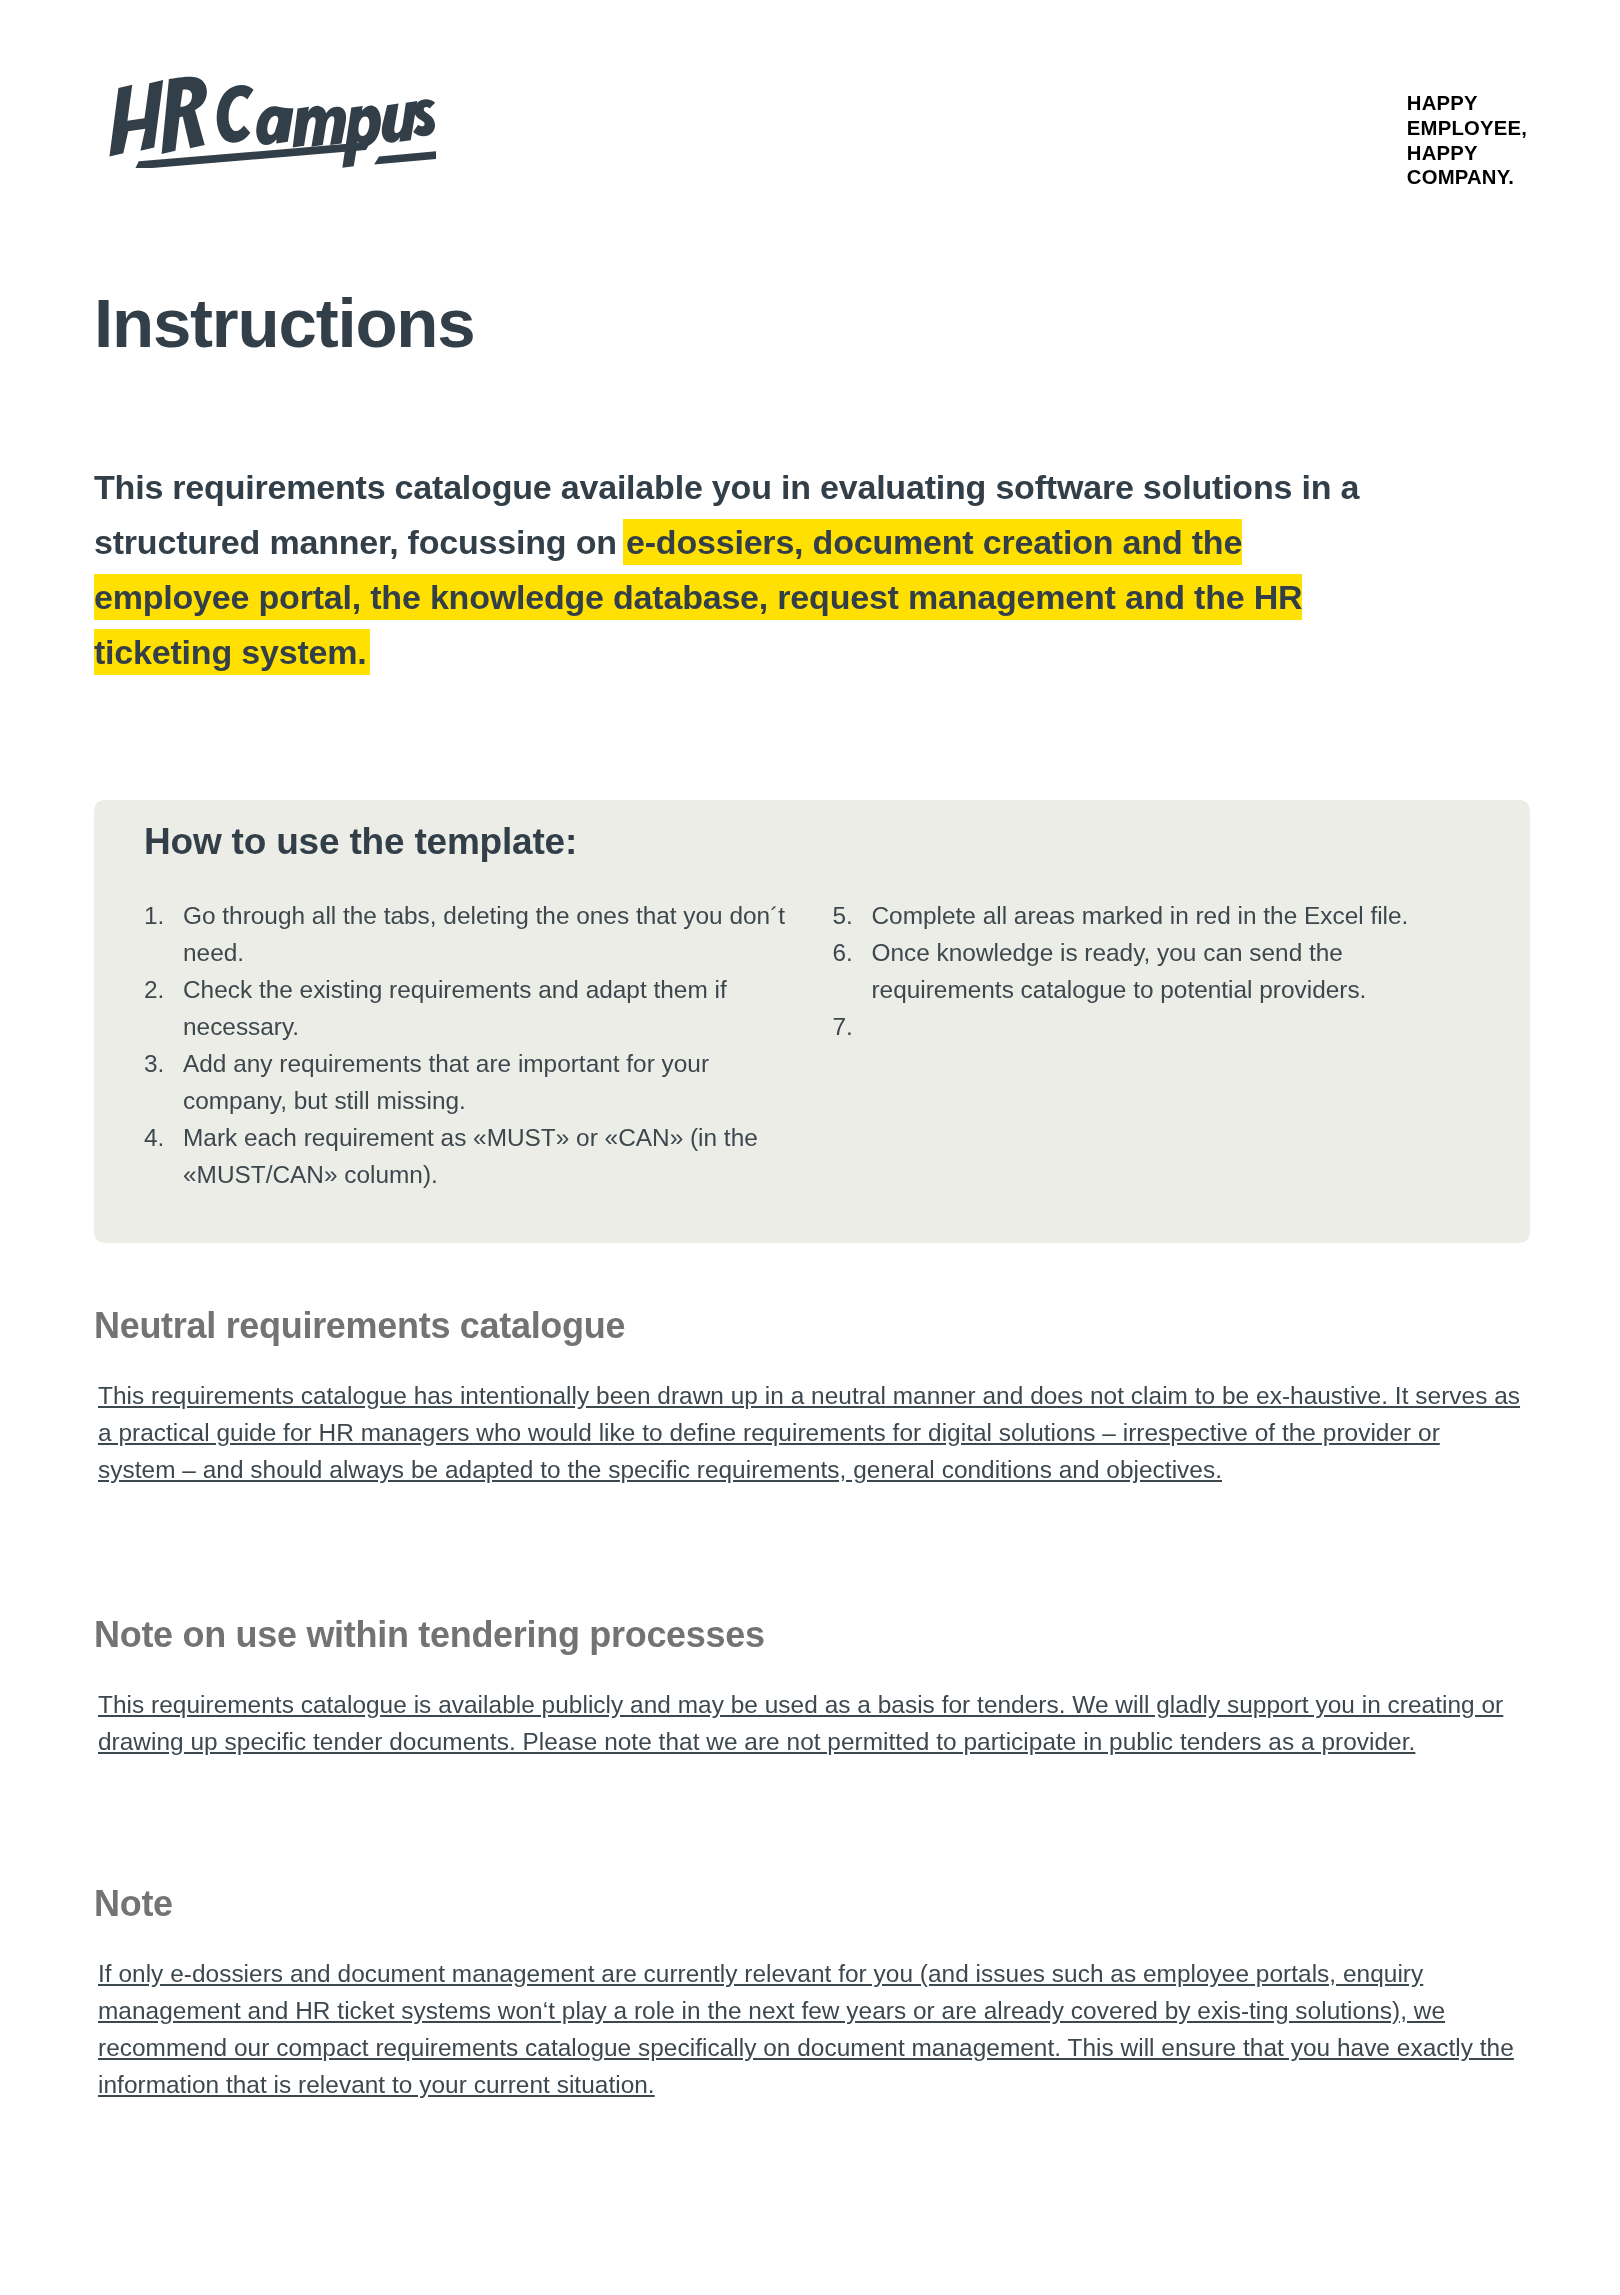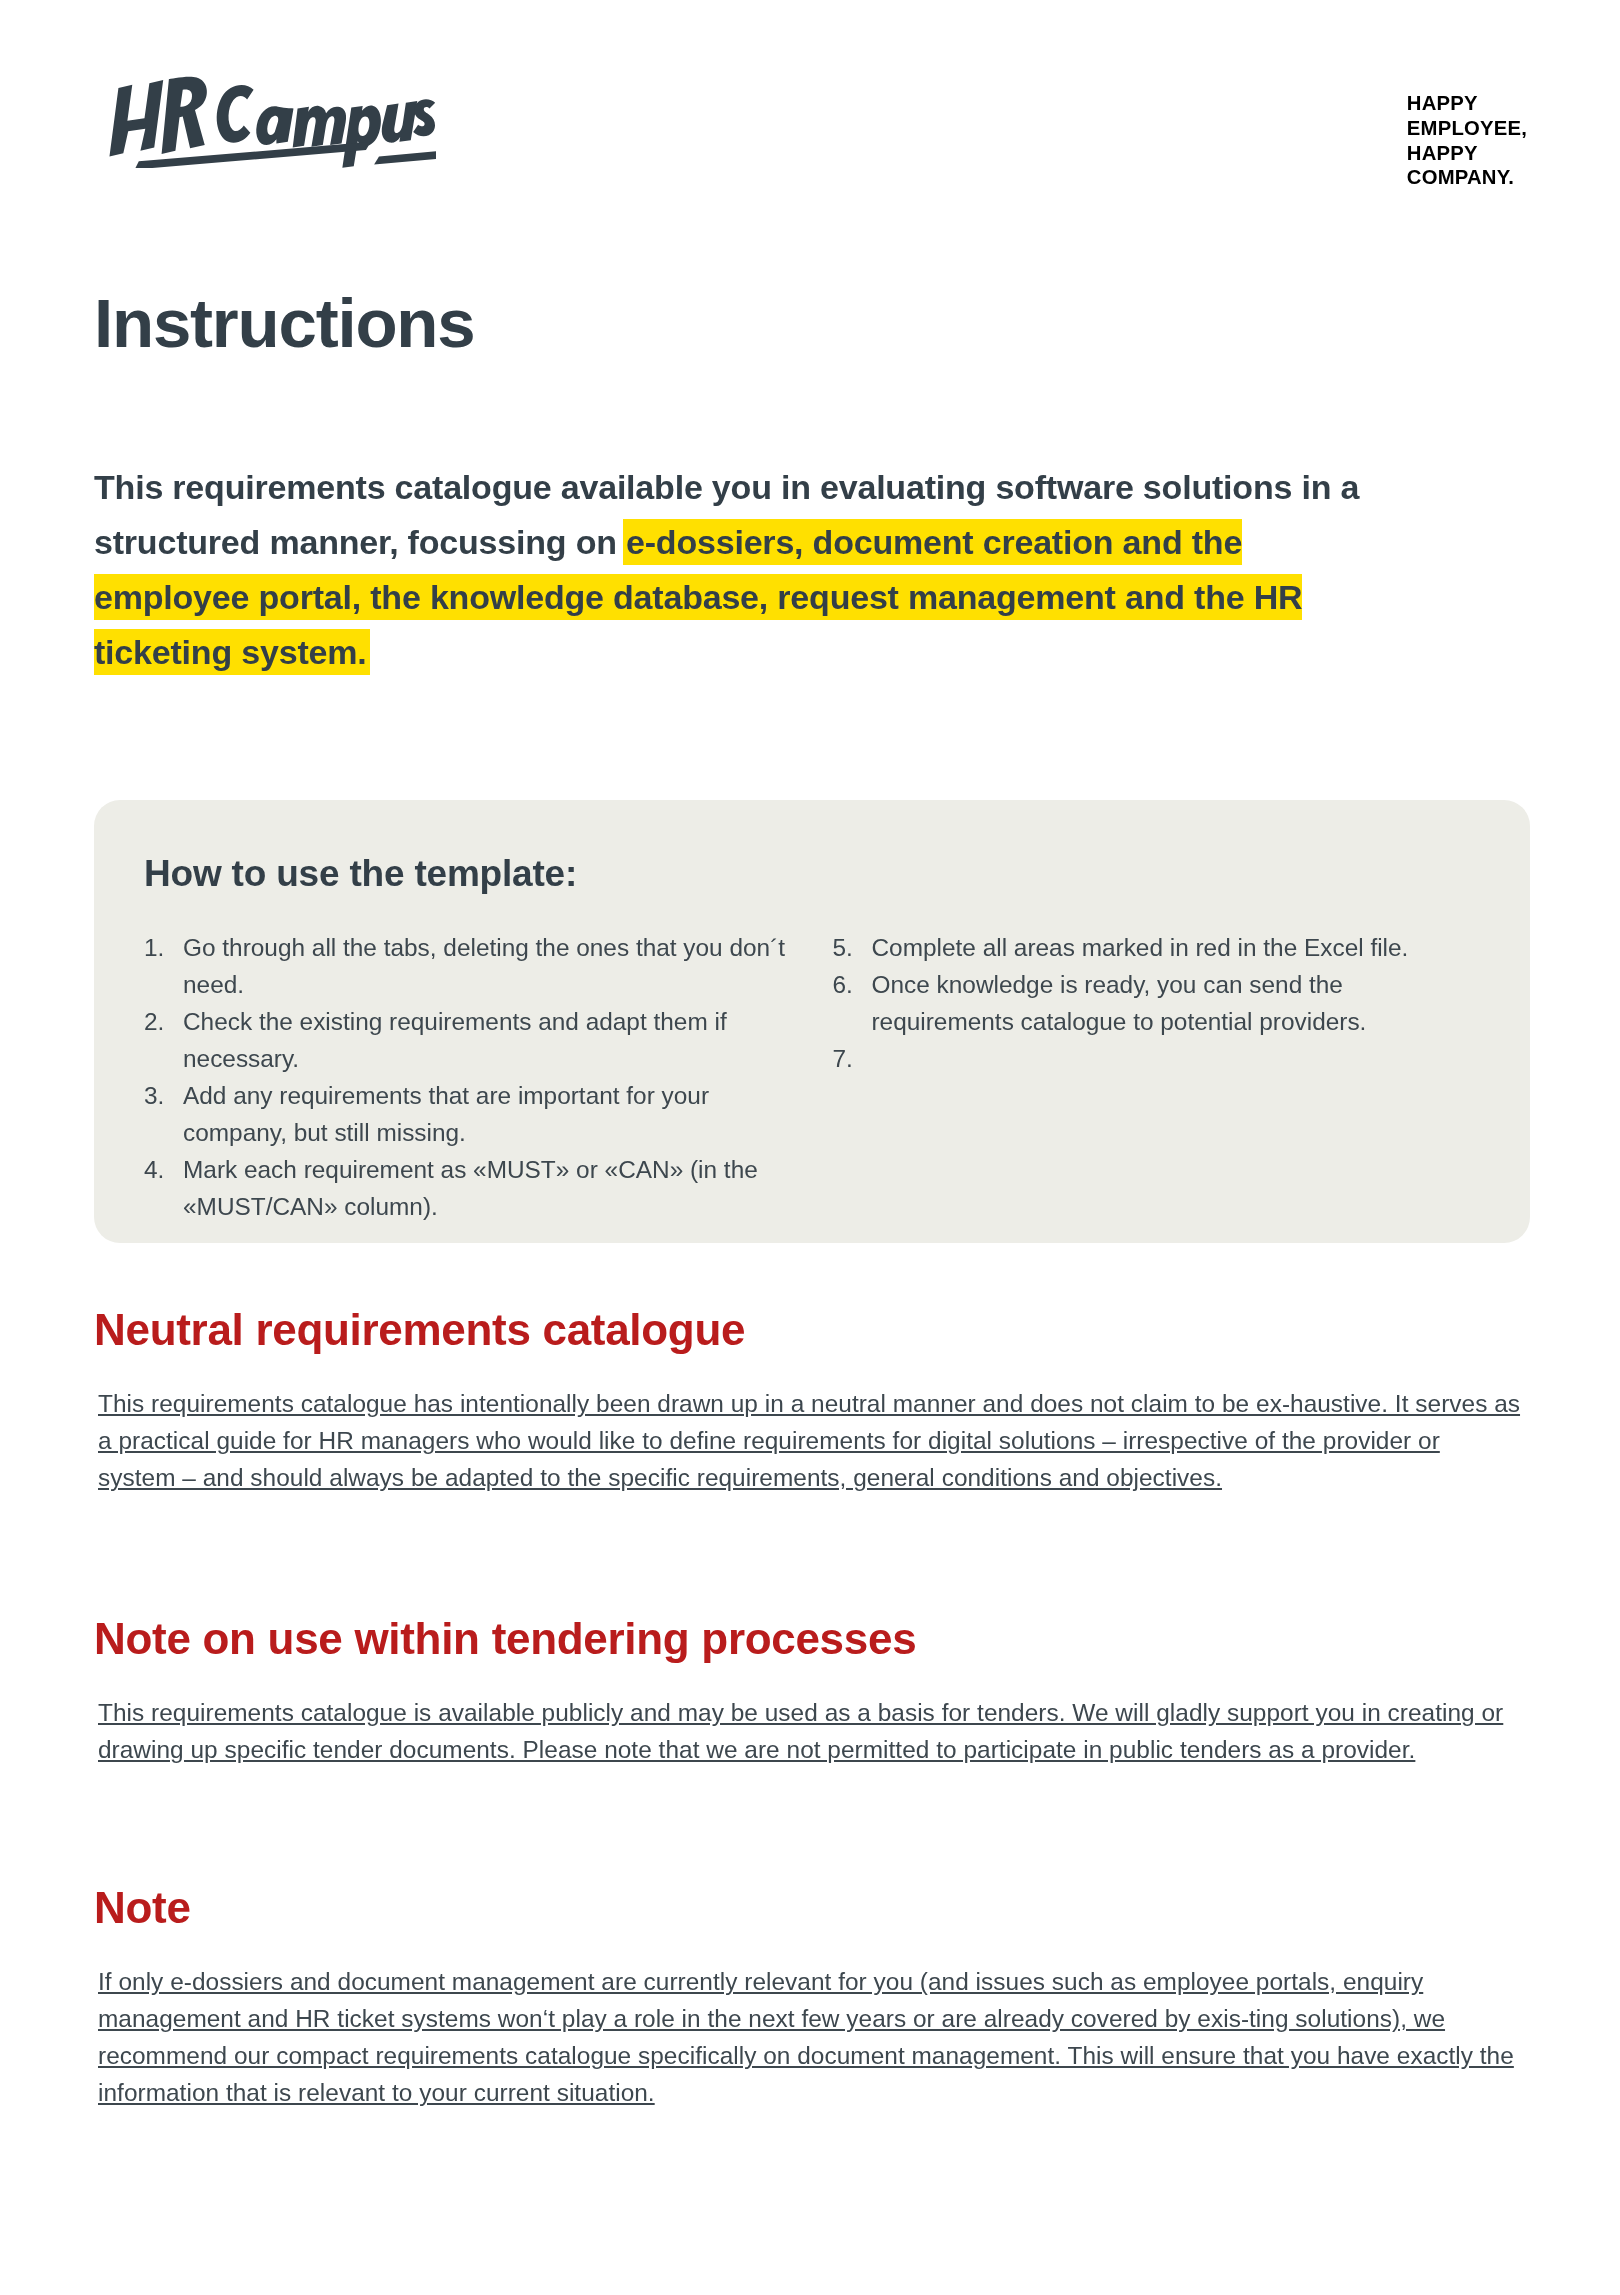--- a/index.html
+++ b/index.html
@@ -85,22 +85,22 @@
   }
 
   
   .howto-box {
     position: absolute;
     left: 94px;
     top: 800px;
     width: 1436px;
     height: 443px;
     background: #EDEDE7;
-    border-radius: 26px;
-    padding: 54px 50px 0 50px;
+    border-radius: 10px;
+    padding: 22px 50px 0 50px;
   }
   .howto-title {
     font-size: 37px;
     line-height: 1.1;
     font-weight: bold;
     letter-spacing: -0.2px;
     color: #333F48;
     margin: 0 0 34px 0;
   }
   .howto-cols {
@@ -128,25 +128,25 @@
     width: 36px;
     text-align: left;
     font-size: 24.4px;
     line-height: 37px;
     color: #3D474E;
   }
 
   
   .section { position: absolute; left: 94px; width: 1432px; }
   .section h2 {
-    font-size: 44px;
+    font-size: 36px;
     line-height: 1.1;
     font-weight: bold;
     letter-spacing: -0.3px;
-    color: #b91c1c;
+    color: #737373;
     margin: 0 0 31px 0;
   }
   .section p {
     font-size: 24.4px;
     line-height: 37px;
     color: #3D474E;
     margin: 4px;
     letter-spacing: 0.04px;
     text-decoration: underline;
   }

